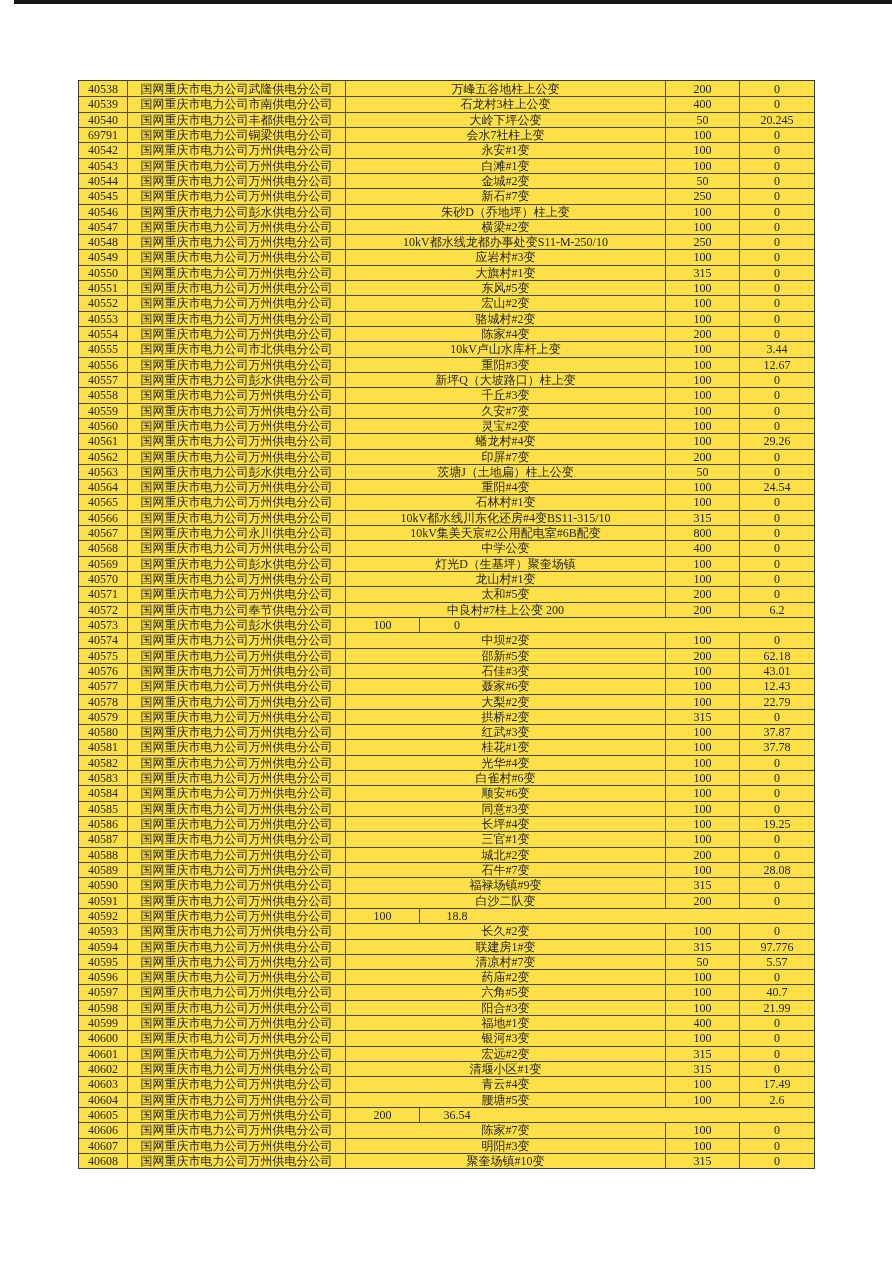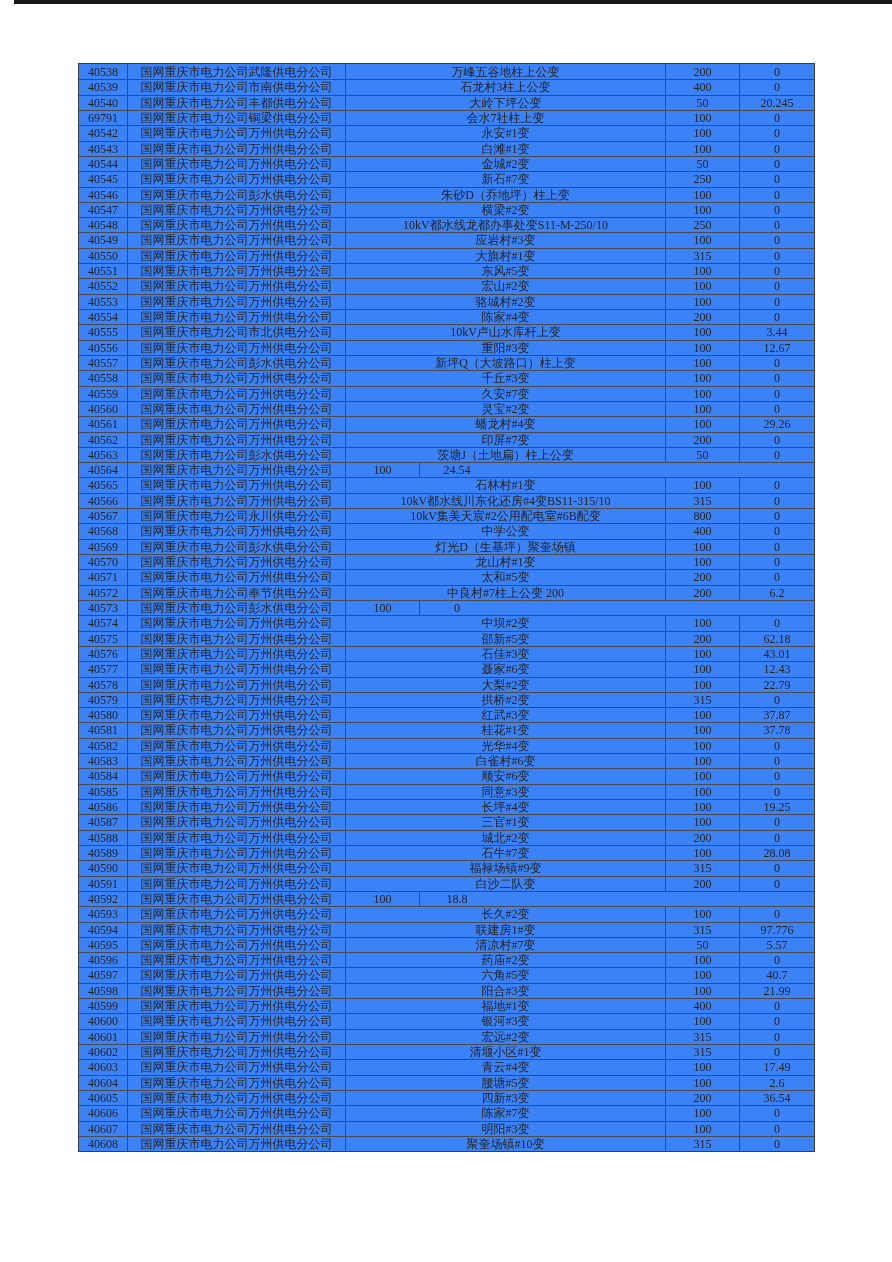--- a/index.html
+++ b/index.html
@@ -19,26 +19,26 @@
   .top-bar {
     position: absolute;
     top: 0;
     left: 14px;
     right: 0;
     height: 4px;
     background: #161616;
   }
   .data-table {
     position: absolute;
-    top: 63px;
+    top: 80px;
     left: 78px;
     width: 737px;
     border: 1px solid #3c3c3c;
     box-sizing: border-box;
-    background: #3b82f6;
+    background: #fde047;
   }
   .row {
     display: flex;
     height: 15.32px;
     box-sizing: border-box;
     border-top: 1px solid #4a4a4a;
   }
   .row:first-child {
     border-top: none;
   }
@@ -248,20 +248,21 @@
       <div class="row">
         <div class="cell c0">40563</div>
         <div class="cell c1">国网重庆市电力公司彭水供电分公司</div>
         <div class="cell c2">茨塘J（土地扁）柱上公变</div>
         <div class="cell c3">50</div>
         <div class="cell c4">0</div>
       </div>
       <div class="row">
         <div class="cell c0">40564</div>
         <div class="cell c1">国网重庆市电力公司万州供电分公司</div>
+        <div class="cell c2">重阳#4变</div>
         <div class="cell c3">100</div>
         <div class="cell c4">24.54</div>
       </div>
       <div class="row">
         <div class="cell c0">40565</div>
         <div class="cell c1">国网重庆市电力公司万州供电分公司</div>
         <div class="cell c2">石林村#1变</div>
         <div class="cell c3">100</div>
         <div class="cell c4">0</div>
       </div>
@@ -532,21 +533,20 @@
       <div class="row">
         <div class="cell c0">40604</div>
         <div class="cell c1">国网重庆市电力公司万州供电分公司</div>
         <div class="cell c2">腰塘#5变</div>
         <div class="cell c3">100</div>
         <div class="cell c4">2.6</div>
       </div>
       <div class="row">
         <div class="cell c0">40605</div>
         <div class="cell c1">国网重庆市电力公司万州供电分公司</div>
-        <div class="cell c2">四新#3变</div>
         <div class="cell c3">200</div>
         <div class="cell c4">36.54</div>
       </div>
       <div class="row">
         <div class="cell c0">40606</div>
         <div class="cell c1">国网重庆市电力公司万州供电分公司</div>
         <div class="cell c2">陈家#7变</div>
         <div class="cell c3">100</div>
         <div class="cell c4">0</div>
       </div>

